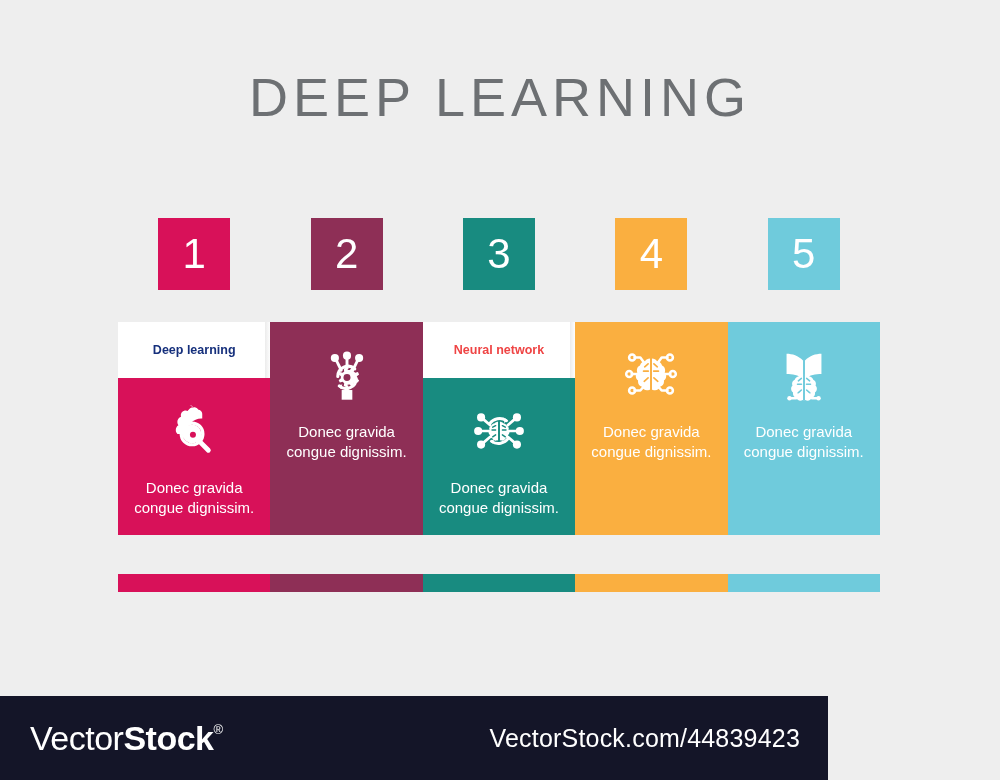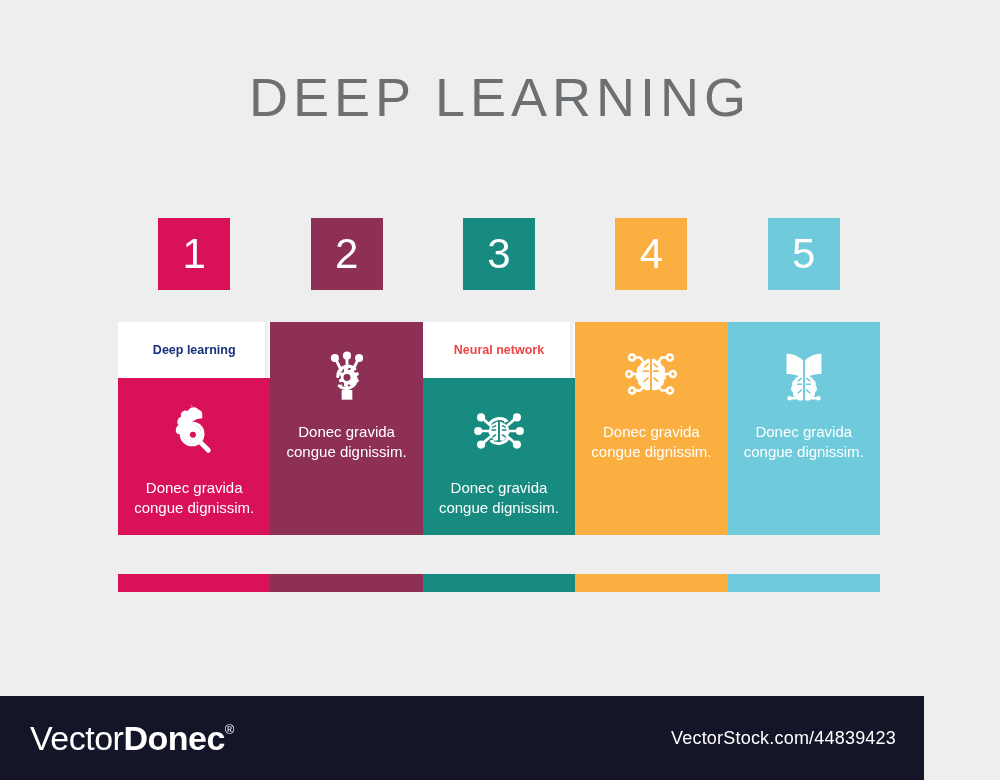--- a/index.html
+++ b/index.html
@@ -135,21 +135,21 @@
     height: 18px;
     display: flex;
   }
   .bar-seg { width: 152.4px; height: 18px; }
 
   
   .footer {
     position: absolute;
     left: 0;
     bottom: 0;
-    width: 924px;
+    width: 828px;
     height: 84px;
     background: #141528;
     display: flex;
     align-items: center;
     justify-content: space-between;
     box-sizing: border-box;
     padding: 0 28px 0 30px;
   }
   .logo {
     color: #ffffff;
@@ -157,21 +157,21 @@
     line-height: 1;
     white-space: nowrap;
     display: flex;
     align-items: flex-start;
   }
   .logo-vector { font-weight: 300; letter-spacing: -0.5px; }
   .logo-stock { font-weight: 700; letter-spacing: -0.5px; }
   .logo-reg { font-size: 13px; margin-top: 2px; font-weight: 400; }
   .footer-url {
     color: #ffffff;
-    font-size: 18px;
+    font-size: 25px;
     letter-spacing: 0.2px;
     white-space: nowrap;
   }
 </style>
 </head>
 <body style="background: rgb(238, 238, 238);">
 
 <div class="title-wrap">
   <div class="title" style="color: rgb(109, 112, 115);">DEEP LEARNING</div>
 </div>
@@ -367,17 +367,17 @@
   <div class="bar-seg" id="barseg-0" style="background: rgb(216, 17, 89);"></div>
   <div class="bar-seg" id="barseg-1" style="background: rgb(142, 47, 86);"></div>
   <div class="bar-seg" id="barseg-2" style="background: rgb(24, 139, 128);"></div>
   <div class="bar-seg" id="barseg-3" style="background: rgb(250, 175, 64);"></div>
   <div class="bar-seg" id="barseg-4" style="background: rgb(111, 203, 220);"></div>
 </div>
 
 <div class="footer" style="background: rgb(20, 21, 40);">
   <div class="logo">
     <span class="logo-vector">Vector</span>
-      <span class="logo-stock">Donec</span>
+      <span class="logo-stock">Stock</span>
       <span class="logo-reg">®</span>
   </div>
   <div class="footer-url">VectorStock.com/44839423</div>
 </div>
 
 </body></html>

